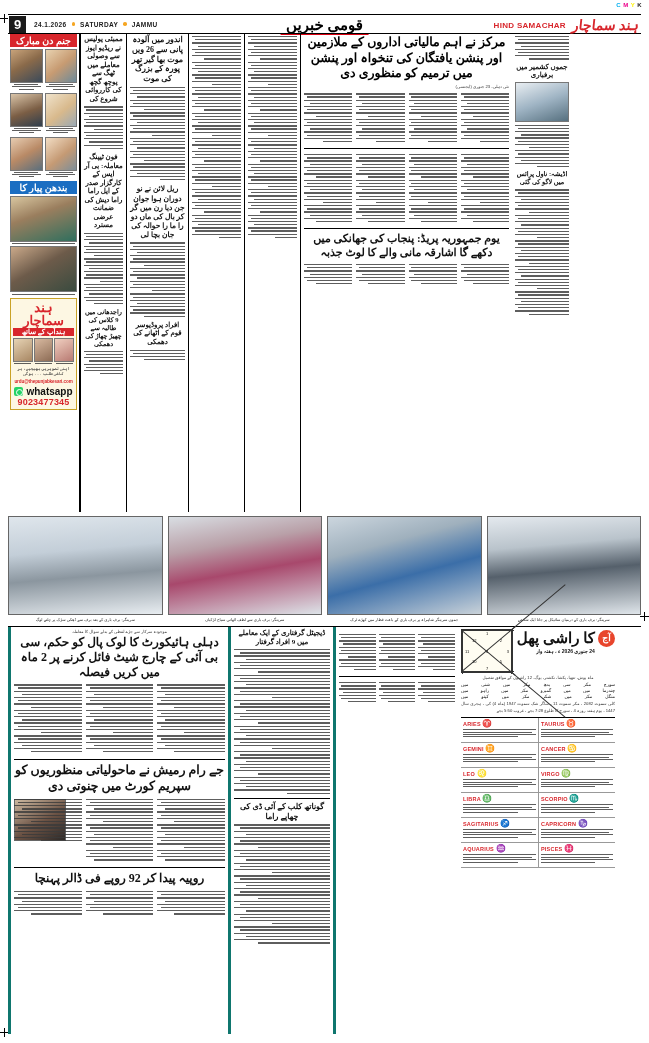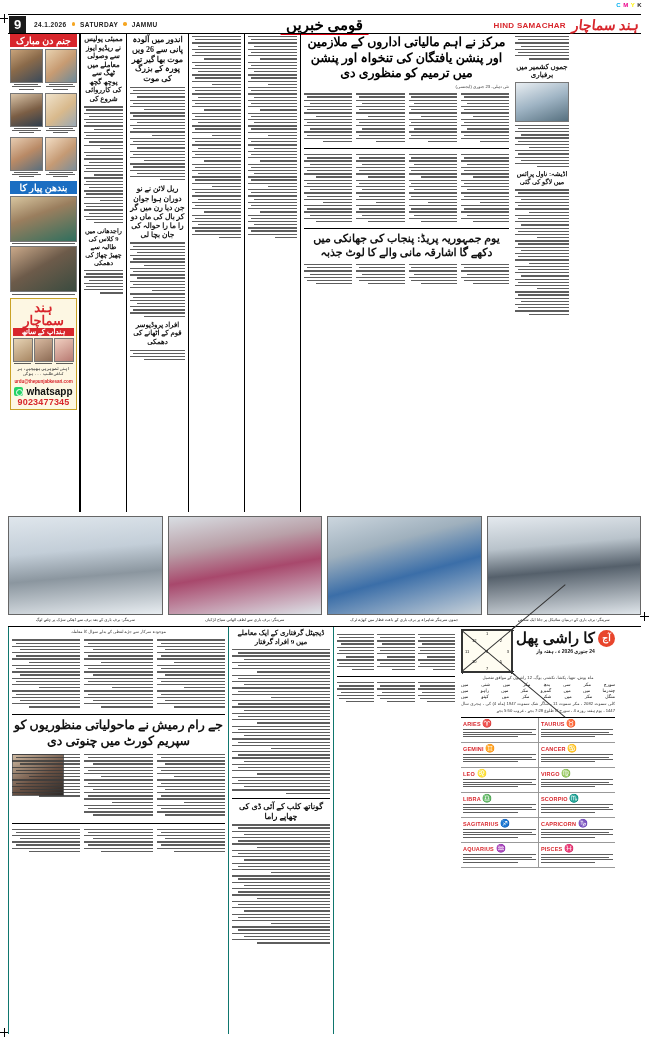--- a/index.html
+++ b/index.html
@@ -91,30 +91,30 @@
   .lead-head { direction:rtl; text-align:center; font-family:"Liberation Serif",serif; font-weight:bold; line-height:1.25; color:#000000; }
 
   
   .strip { position:absolute; left:8px; top:516px; width:633px; height:106px; display:flex; gap:5px; }
   .strip-item{ flex:1; display:flex; flex-direction:column;}
   .strip-photo{ flex:1; border:.7px solid #666; background-size:cover; background-position:center;}
   .strip-cap{ font-size:4px; direction:rtl; text-align:center; color:#222; margin-top:1.5px; line-height:1.3;}
 
   
   .bottom { position:absolute; left:8px; top:626px; width:633px; height:408px; display:flex; border-top:1.6px solid #000;}
-  .bcol{ padding:2px 3px 0; border-left:1px solid #0f766e;}
+  .bcol{ padding:2px 3px 0; border-left:3px solid #0f766e;}
   .bcol:last-child{border-left:none;}
 
   .portrait{ width:52px;height:42px;border:.7px solid #666;background-size:cover;background-position:center;float:left;margin:2px 3px 1px 0;}
 
   
   .horo-head{ display:flex; align-items:center; justify-content:flex-end; gap:3px; }
   .horo-aaj{ width:17px;height:17px;border-radius:50%;background:#e8452c;color:#fff;font-size:9px;font-weight:bold;
              display:flex;align-items:center;justify-content:center;font-family:"Liberation Serif",serif;}
-  .horo-title{ font-family:Liberation Sans, sans-serif;font-weight:bold;font-size:15px;direction:rtl;letter-spacing:-1px;color:#111;}
+  .horo-title{ font-family:Liberation Serif, serif;font-weight:bold;font-size:15px;direction:rtl;letter-spacing:-1px;color:#111;}
   .horo-date{ font-size:5px;direction:rtl;text-align:center;color:#111;font-weight:bold;margin-top:1px;}
   .kundli{ width:52px;height:44px;border:1px solid #333;position:relative;background:#fffdf2;}
   .kundli .d{position:absolute;background:#333;}
   .kundli-num{position:absolute;font-size:4px;color:#111;}
   .zgrid{ display:grid;grid-template-columns:1fr 1fr; border-top:1px solid #000;}
   .zcell{ border-bottom:.7px solid #999; border-left:.7px solid #999; padding:2px 2px 3px; }
   .zcell:nth-child(odd){border-left:none;}
   .zhead{ display:flex;align-items:center;gap:2px;justify-content:flex-start;}
   .zname{ font-size:5.5px;font-weight:bold;color:#d8262c;letter-spacing:.2px;}
   .zsym{ font-size:8px;color:#111;line-height:1;}
@@ -268,20 +268,21 @@
             <div class="tl s2"></div>
             <div class="tl s1"></div>
             <div class="tl s4"></div>
           <div class="tl s1"></div>
             <div class="tl s2"></div>
             <div class="tl s1"></div>
             <div class="tl s3"></div>
           <div class="tl s1"></div>
             <div class="tl s5"></div>
         </div>
+        <div class="hl" style="font-size:7px;margin-top:4px">فون ٹیپنگ معاملہ: بی آر ایس کے کارگزار صدر کے ایل راما راما دیش کی ضمانت عرضی مسترد</div>
         <div class="urdu-lines" style="margin-top:3px">
           <div class="tl s1"></div>
             <div class="tl s2"></div>
             <div class="tl s1"></div>
             <div class="tl s3"></div>
           <div class="tl s1"></div>
             <div class="tl s2"></div>
             <div class="tl s1"></div>
             <div class="tl s4"></div>
           <div class="tl s1"></div>
@@ -833,20 +834,21 @@
     <div class="strip-item">
       <div class="strip-photo" style="background:linear-gradient(175deg,#e4e9ee 0%,#b9c3cb 30%,#55606b 55%,#dfe5ea 100%);"></div>
       <div class="strip-cap">سرینگر: برف باری کے درمیان سائیکل پر جاتا ایک شخص</div>
     </div>
   </div>
 
   <div class="bottom">
 
     <div class="bcol" style="width:220px">
       <div class="smallcap" style="text-align:center">موجودہ سرکار سے جڑے لفظی کے بدلے سوال کا معاملہ</div>
+      <div class="hl" style="font-size:12px;margin-top:1px">دہلی ہائیکورٹ کا لوک پال کو حکم، سی بی آئی کے چارج شیٹ فائل کرنے پر 2 ماہ میں کریں فیصلہ</div>
       <div style="display:flex;gap:4px;margin-top:3px;">
         <div class="urdu-lines" style="flex:1">
           <div class="tl s1"></div>
             <div class="tl s2"></div>
             <div class="tl s1"></div>
             <div class="tl s3"></div>
           <div class="tl s1"></div>
             <div class="tl s2"></div>
             <div class="tl s1"></div>
             <div class="tl s4"></div>
@@ -977,20 +979,21 @@
             <div class="tl s1"></div>
             <div class="tl s5"></div>
           <div class="tl s1"></div>
             <div class="tl s2"></div>
             <div class="tl s1"></div>
             <div class="tl s3"></div>
         </div>
       </div>
 
       <div class="rule-th" style="margin-top:5px"></div>
+      <div class="hl" style="font-size:12px;margin-top:3px">روپیہ پیدا کر 92 روپے فی ڈالر پہنچا</div>
       <div style="display:flex;gap:4px;margin-top:3px;">
         <div class="urdu-lines" style="flex:1">
           <div class="tl s1"></div>
             <div class="tl s2"></div>
             <div class="tl s1"></div>
             <div class="tl s3"></div>
           <div class="tl s1"></div>
             <div class="tl s2"></div>
             <div class="tl s1"></div>
             <div class="tl s4"></div>

